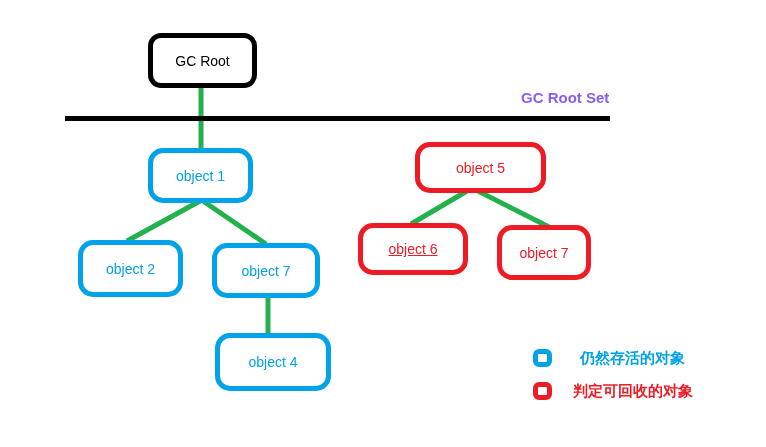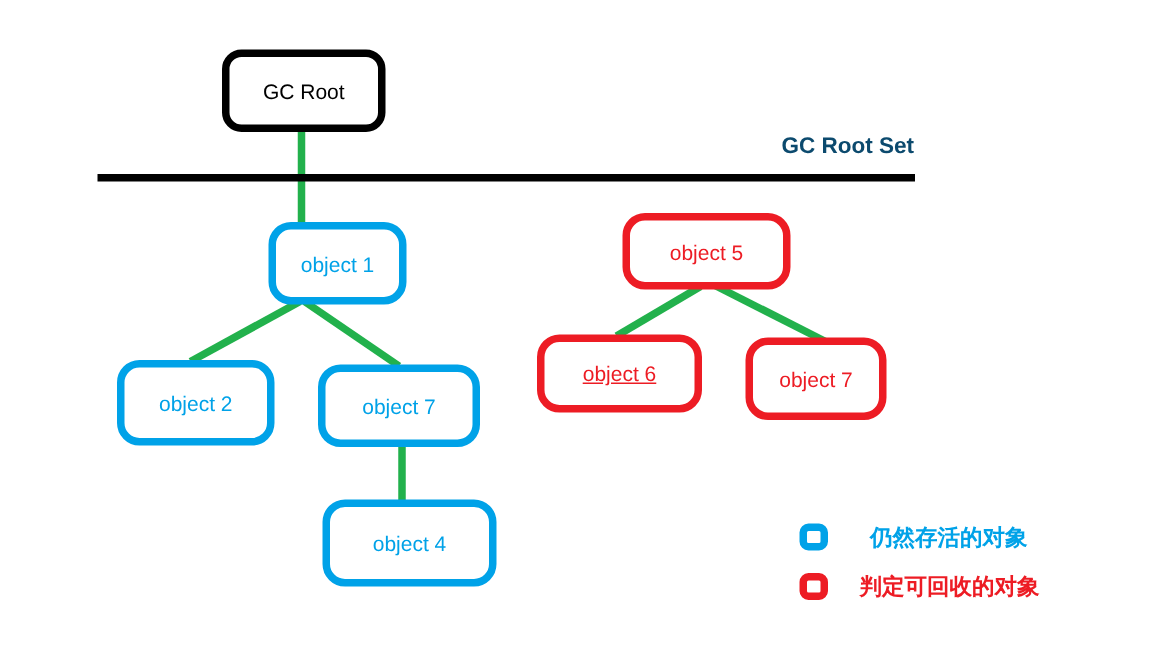--- a/index.html
+++ b/index.html
@@ -51,21 +51,21 @@
     position: absolute;
     left: 65px; top: 116px;
     width: 545px; height: 5px;
     background: #000000;
   }
   .root-set-label {
     position: absolute;
     left: 521px; top: 89px;
     font-size: 15px;
     font-weight: bold;
-    color: #0c4a6e;
+    color: #8b5cf6;
     white-space: nowrap;
   }
   .legend-row {
     position: absolute;
     display: flex;
     white-space: nowrap;
   }
   .legend-row.alive-row  { left: 533px; top: 349px; }
   .legend-row.collect-row { left: 533px; top: 382px; }
   .legend-swatch {
@@ -98,29 +98,29 @@
     <line x1="268" y1="297" x2="268" y2="334"></line>
     <line x1="467" y1="191" x2="411" y2="224"></line>
     <line x1="476" y1="190" x2="551" y2="228"></line>
   </svg>
 
   <div class="root-set-line"></div>
   <div class="root-set-label">GC Root Set</div>
 
   <div class="node root" style="left:148px; top:33px; width:109px; height:55px;">GC Root</div>
 
-  <div class="node alive" style="left:148px; top:148px; width:92px; height:55px;margin-left:31px;">object 1</div>
+  <div class="node alive" style="left:148px; top:148px; width:105px; height:55px;">object 1</div>
 
   <div class="node alive" style="left:78px; top:240px; width:105px; height:57px;text-align:center;">object 2</div>
 
   <div class="node alive" style="left:212px; top:243px; width:108px; height:55px;">object 7</div>
 
   <div class="node alive" style="left:215px; top:333px; width:116px; height:58px;">object 4</div>
 
-  <div class="node collectable" style="left:415px; top:142px; width:112px; height:51px;">object 5</div>
+  <div class="node collectable" style="left:415px; top:142px; width:131px; height:51px;">object 5</div>
 
   <div class="node collectable" style="left:358px; top:223px; width:110px; height:52px;text-decoration:underline;">object 6</div>
 
   <div class="node collectable" style="left:497px; top:225px; width:94px; height:55px;">object 7</div>
 
   <div class="legend-row alive-row">
     <span class="legend-swatch alive"></span>
     <span class="legend-label">仍然存活的对象</span>
   </div>
 

